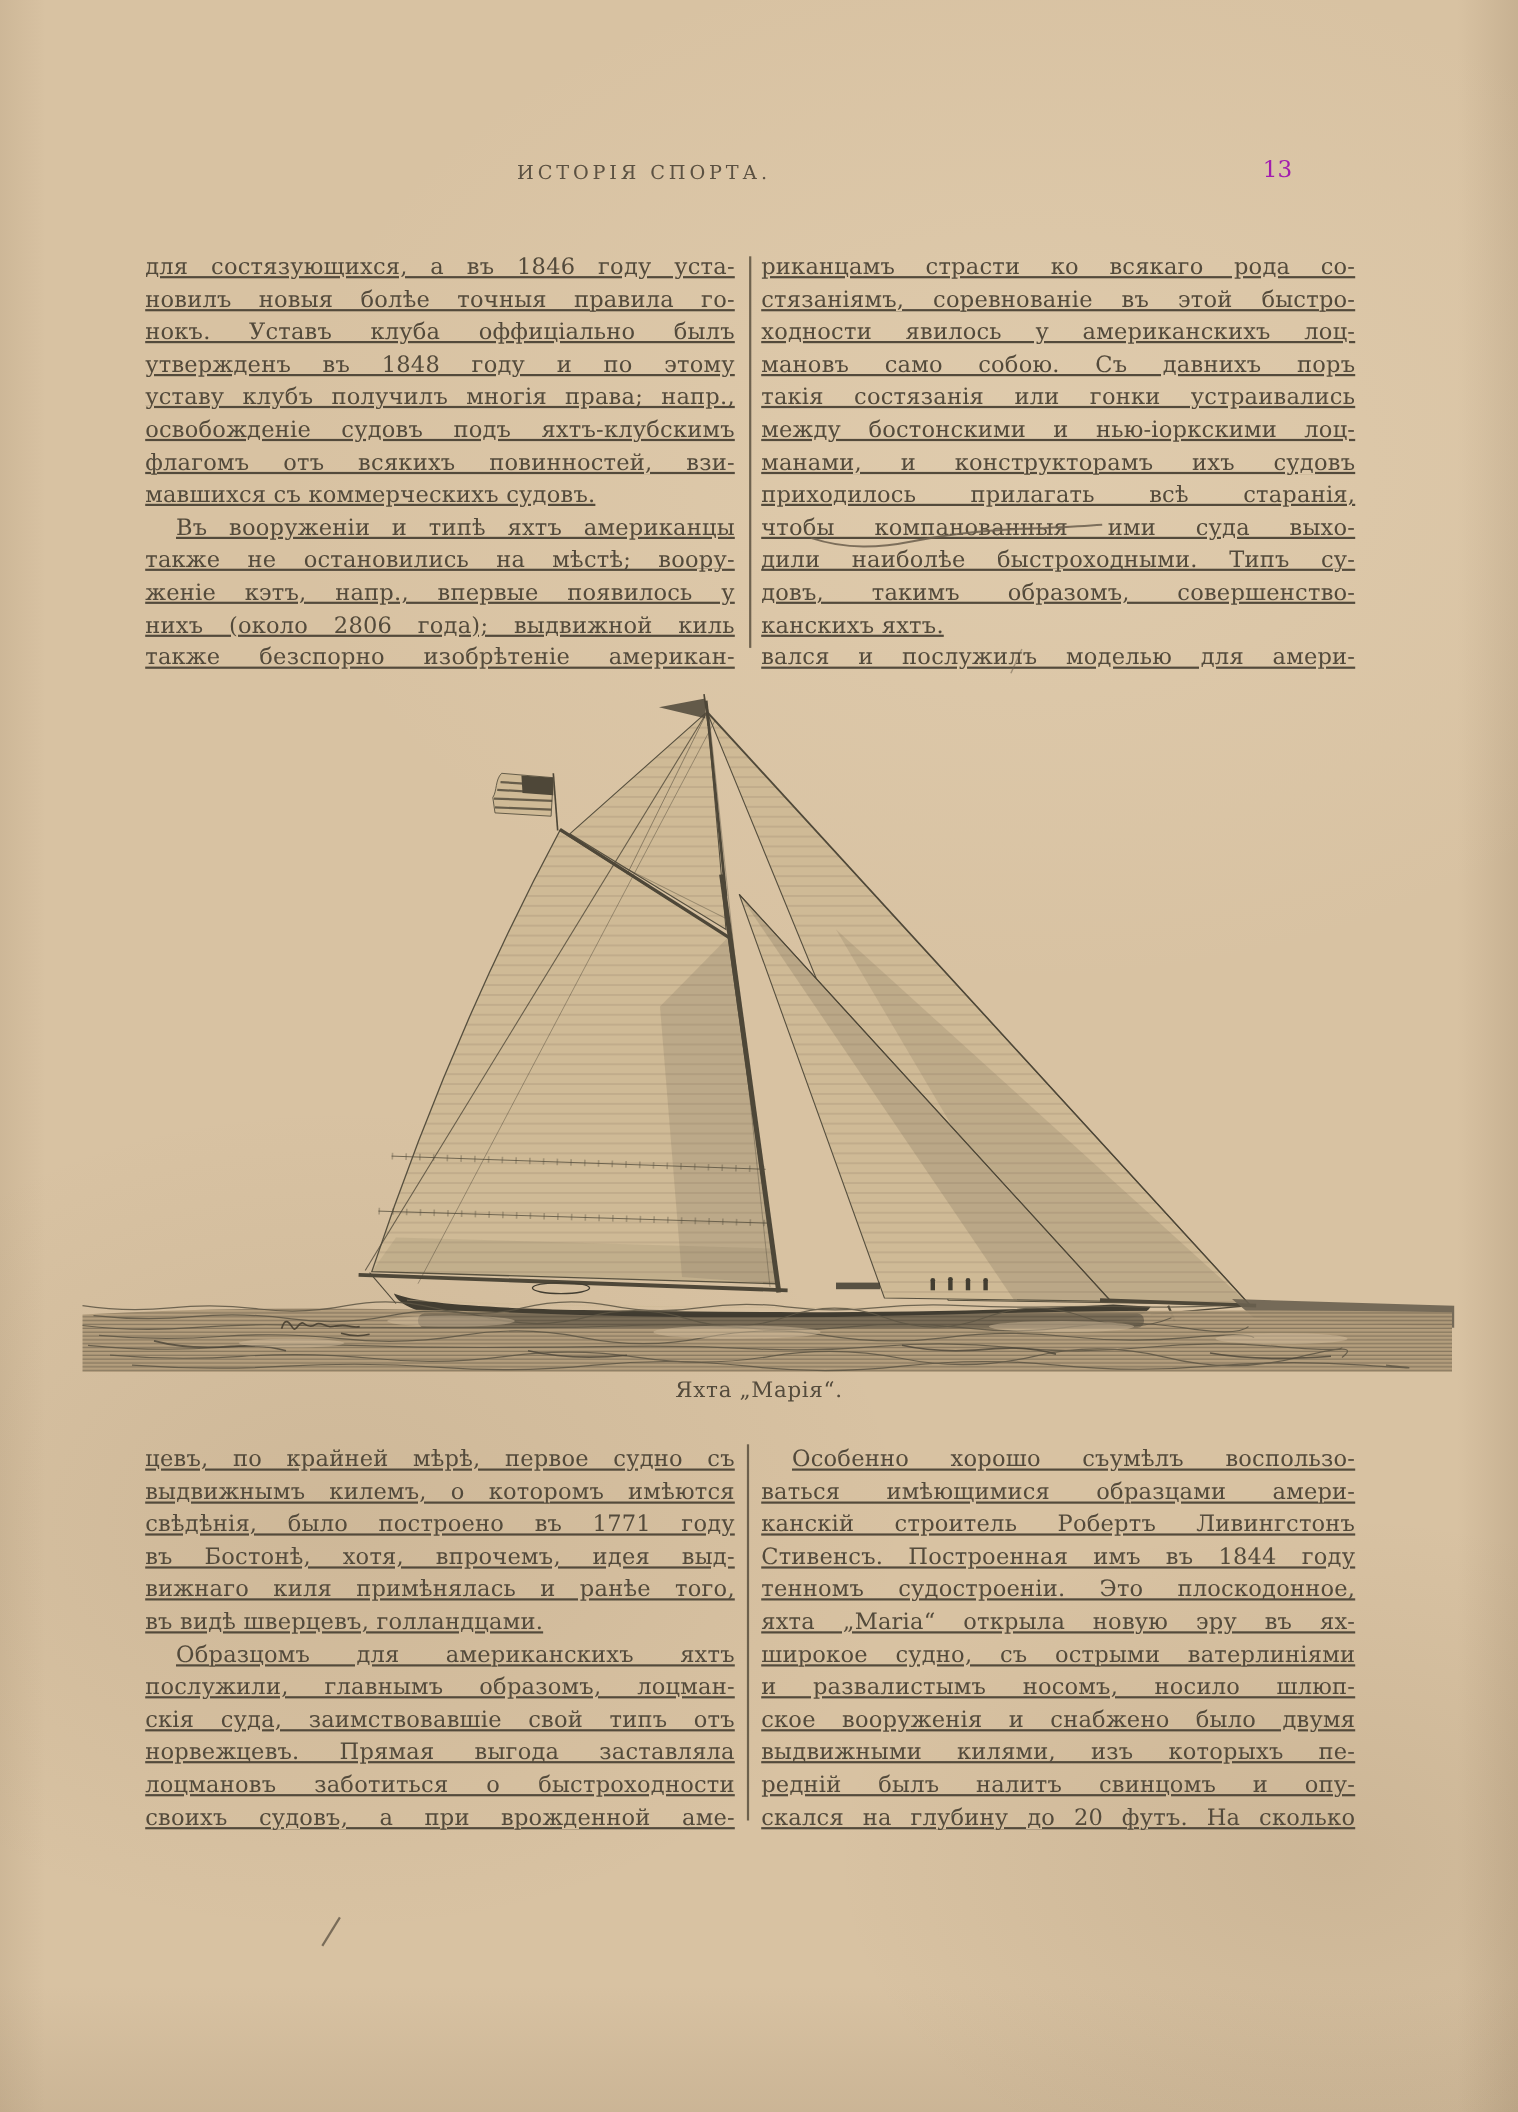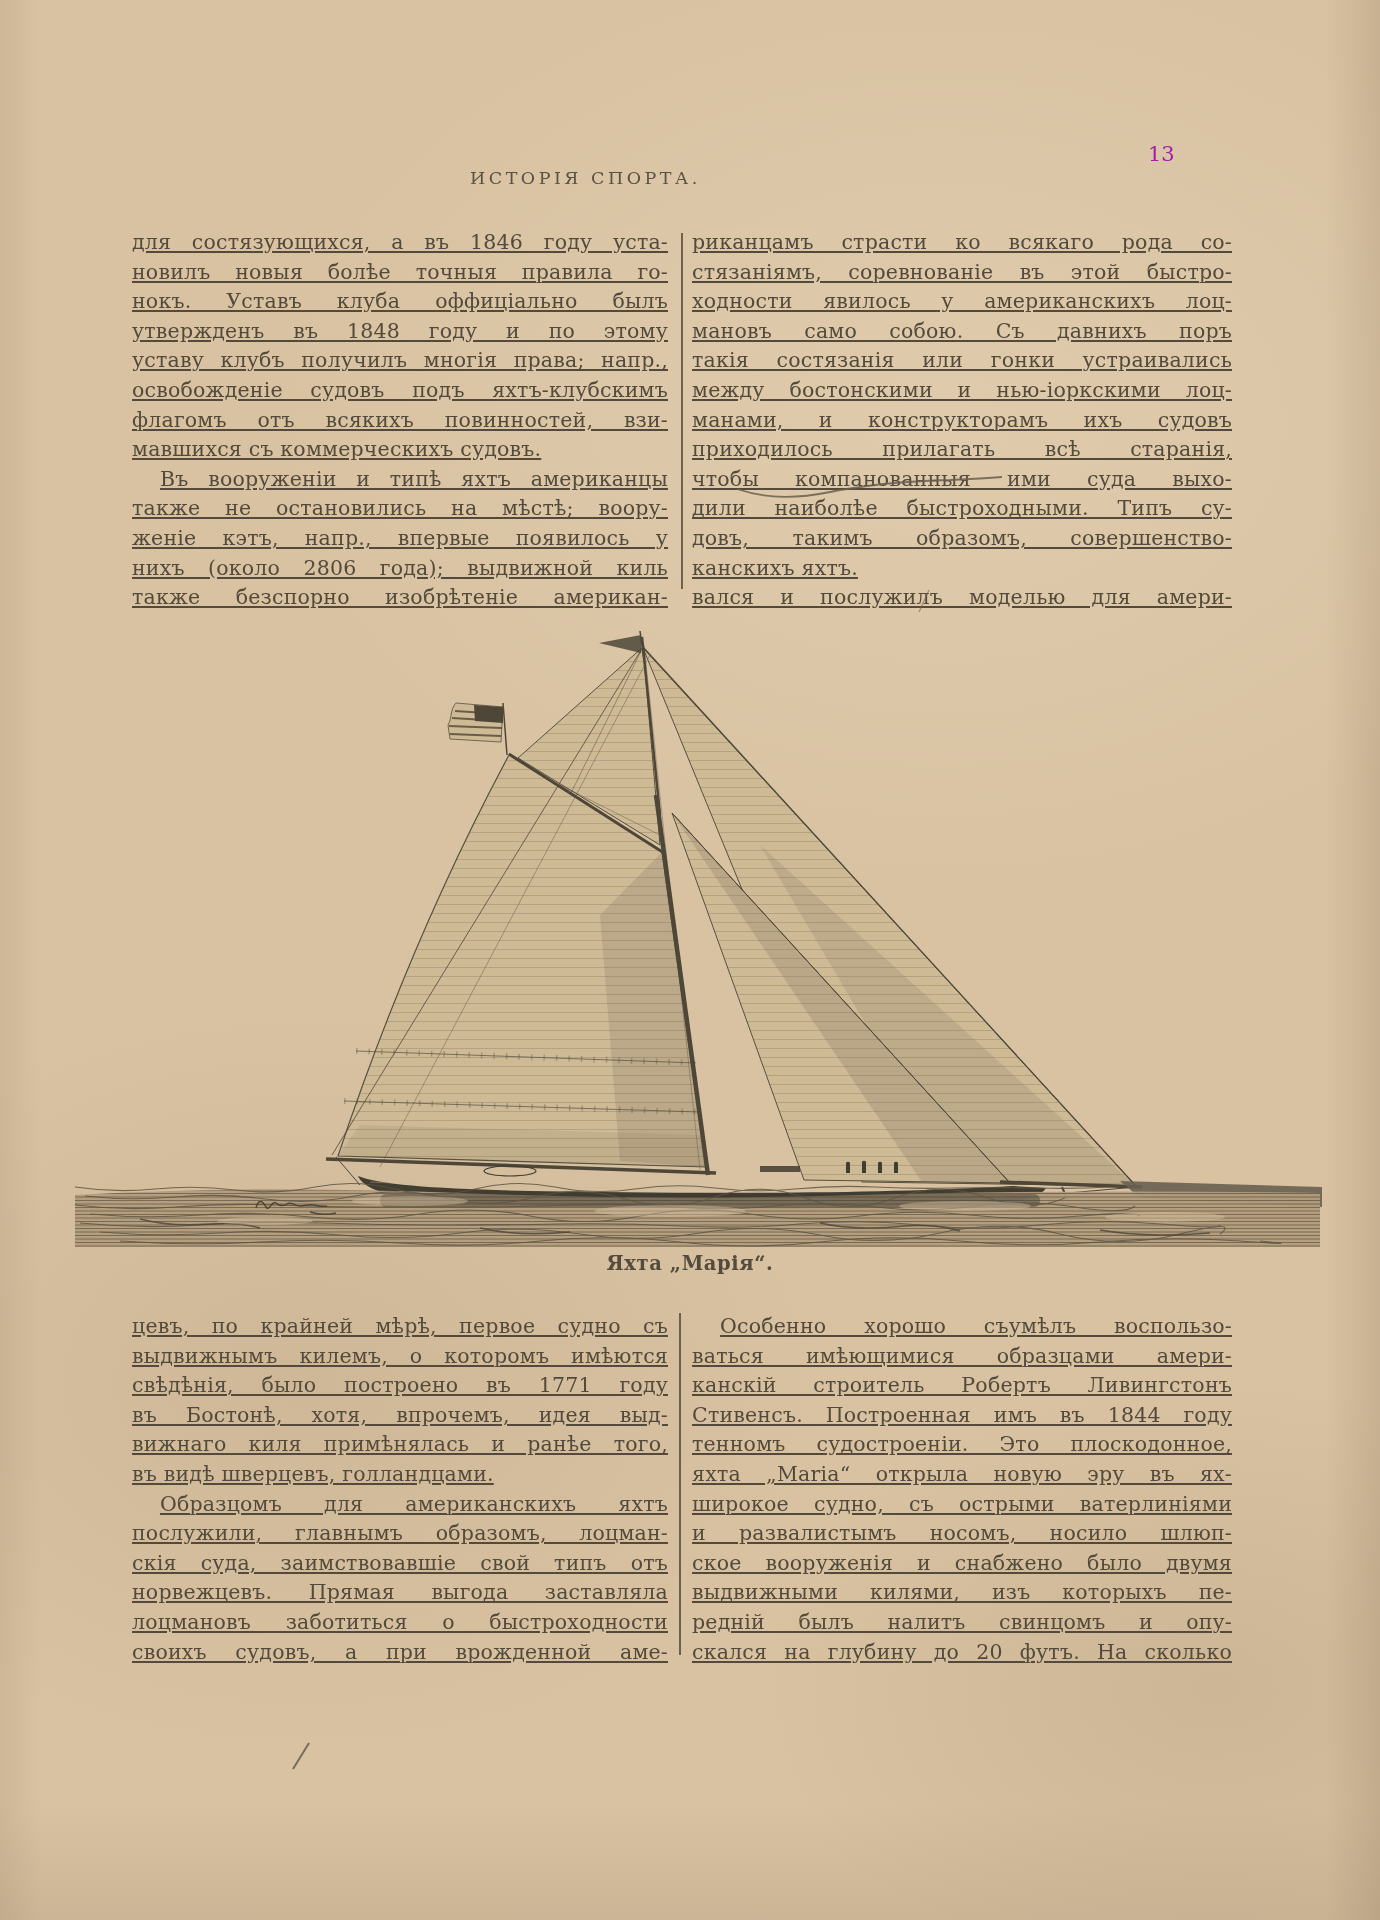--- a/index.html
+++ b/index.html
@@ -12,42 +12,42 @@
       radial-gradient(900px 650px at 22% 72%, rgba(118,94,64,.10), rgba(0,0,0,0) 58%),
       radial-gradient(760px 520px at 88% 88%, rgba(118,94,64,.12), rgba(0,0,0,0) 60%),
       linear-gradient(to left, rgba(110,86,58,.16), rgba(0,0,0,0) 4%),
       linear-gradient(to right, rgba(110,86,58,.10), rgba(0,0,0,0) 3%),
       linear-gradient(to top, rgba(110,86,58,.12), rgba(0,0,0,0) 6%);
     overflow:hidden;
   }
   .page{position:relative;width:1380px;height:1920px;color:#534a3b;}
   .hdr-title{
     position:absolute;left:470px;top:148px;
-    font-size:17.5px;letter-spacing:3.5px;color:#5b5142;margin-top:20px;
+    font-size:17.5px;letter-spacing:3.5px;color:#5b5142;
   }
   .hdr-num{position:absolute;left:1148px;top:142px;font-size:21px;color:#a21caf;}
   .colblock{position:absolute;left:132px;width:1100px;}
   .tb{top:228px;}
   .bb{top:1312px;}
   .col{position:absolute;top:0;}
   .col-l{left:0;width:536px;}
   .col-r{left:560px;width:540px;}
   .line{
     font-size:20.5px;line-height:29.6px;height:29.6px;
     text-align:justify;text-align-last:justify;
     letter-spacing:.2px;white-space:nowrap;overflow:visible;text-decoration:underline;
   }
   .endp{text-align-last:left;}
   .indent{text-indent:28px;}
   .divider{position:absolute;width:1.5px;background:rgba(82,72,56,.8);}
   .div-top{left:549px;top:5px;height:356px;}
   .div-bot{left:547px;top:1px;height:342px;}
   .caption{
     position:absolute;left:200px;top:1252px;width:980px;
-    text-align:center;font-size:19.5px;color:#544b3c;letter-spacing:.6px;font-weight:bold;
+    text-align:center;font-size:19.5px;color:#544b3c;letter-spacing:.6px;
   }
   .figure-svg{position:absolute;left:60px;top:495px;width:1280px;height:770px;}
   .marks-svg{position:absolute;left:0;top:0;width:1380px;height:1920px;pointer-events:none;}
 </style>
 </head>
 <body>
 
 <div class="page">
 
   <div class="hdr-title">ИСТОРІЯ СПОРТА.</div>

